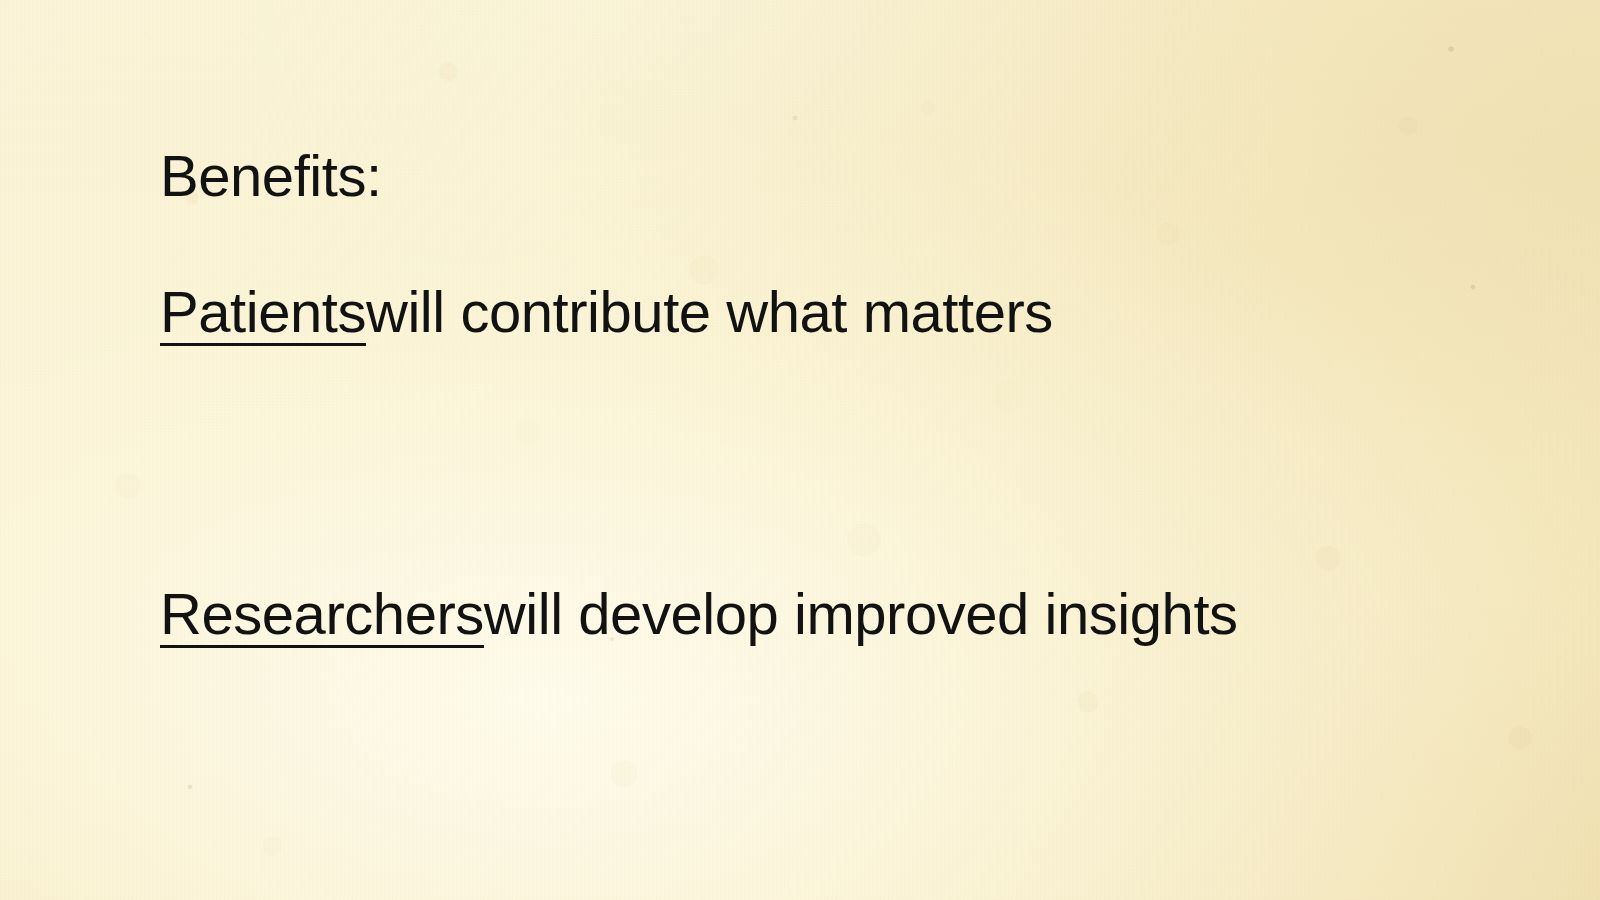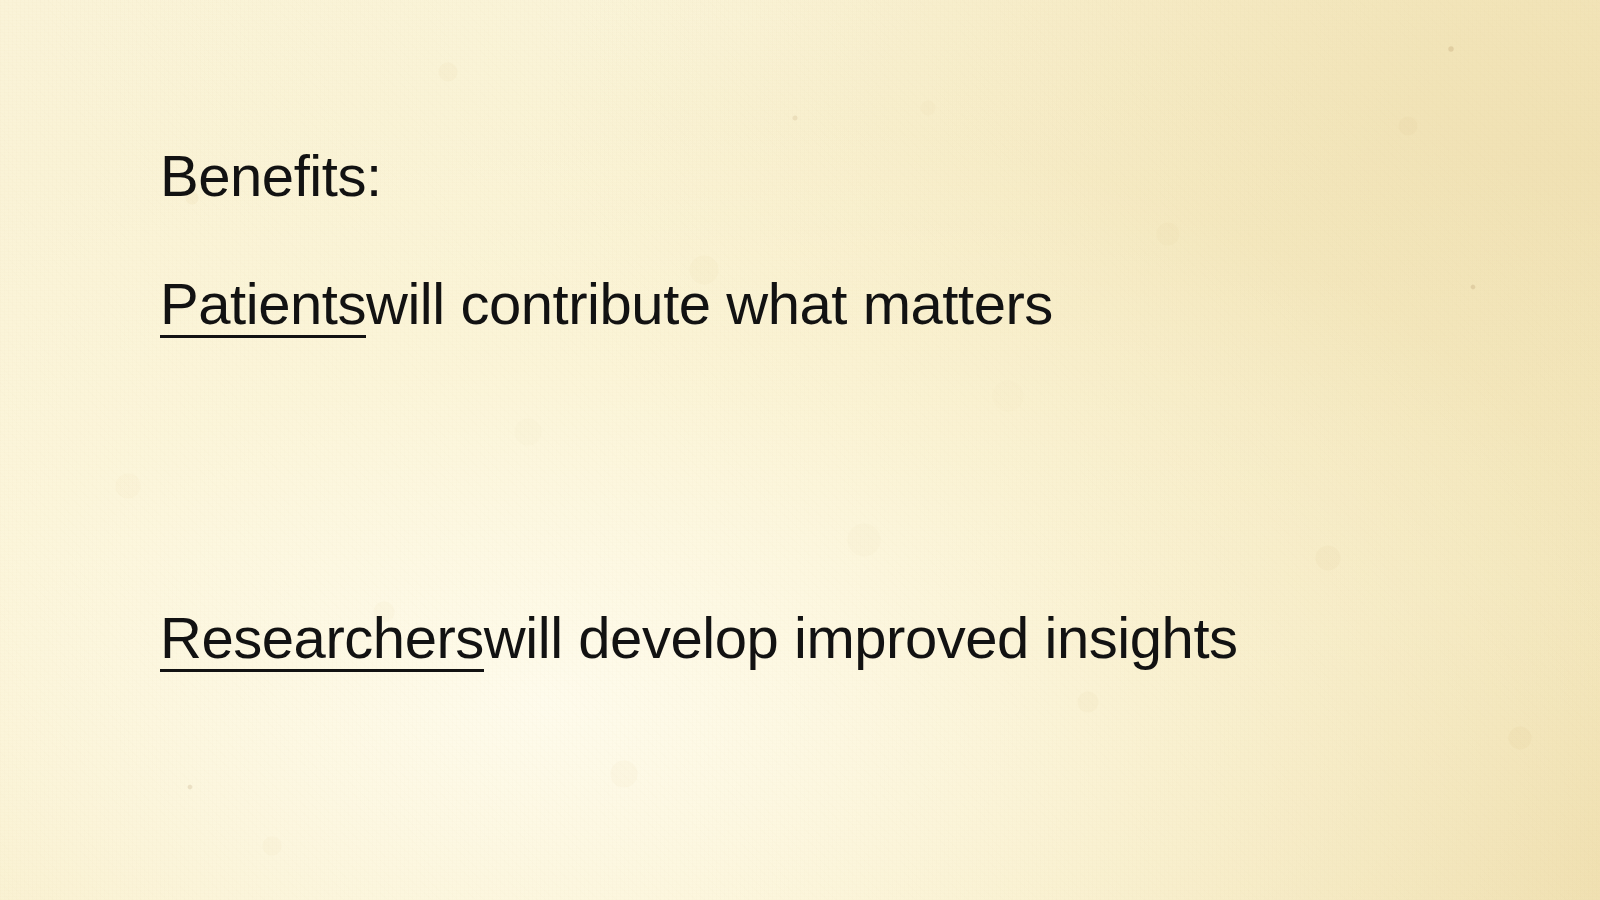--- a/index.html
+++ b/index.html
@@ -126,23 +126,23 @@
     font-family: "Liberation Sans", sans-serif;
     font-weight: 400;
     font-size: 58px;
     line-height: 1;
     letter-spacing: -0.45px;
     -webkit-font-smoothing: antialiased;
   }
 
   
   #line-title     { top: 147px; }
-  #line-patients  { top: 275px; }
+  #line-patients  { top: 283px; }
   #line-prof      { top: 439px; }
-  #line-research  { top: 585px; margin-top: 24px; }
+  #line-research  { top: 585px; }
 
   
   .lead-word {
     display: inline-block;
     border-bottom: 3px solid #121212;
     padding-bottom: 2px;
     line-height: 1;
   }
   .rest-words {
     display: inline-block;

